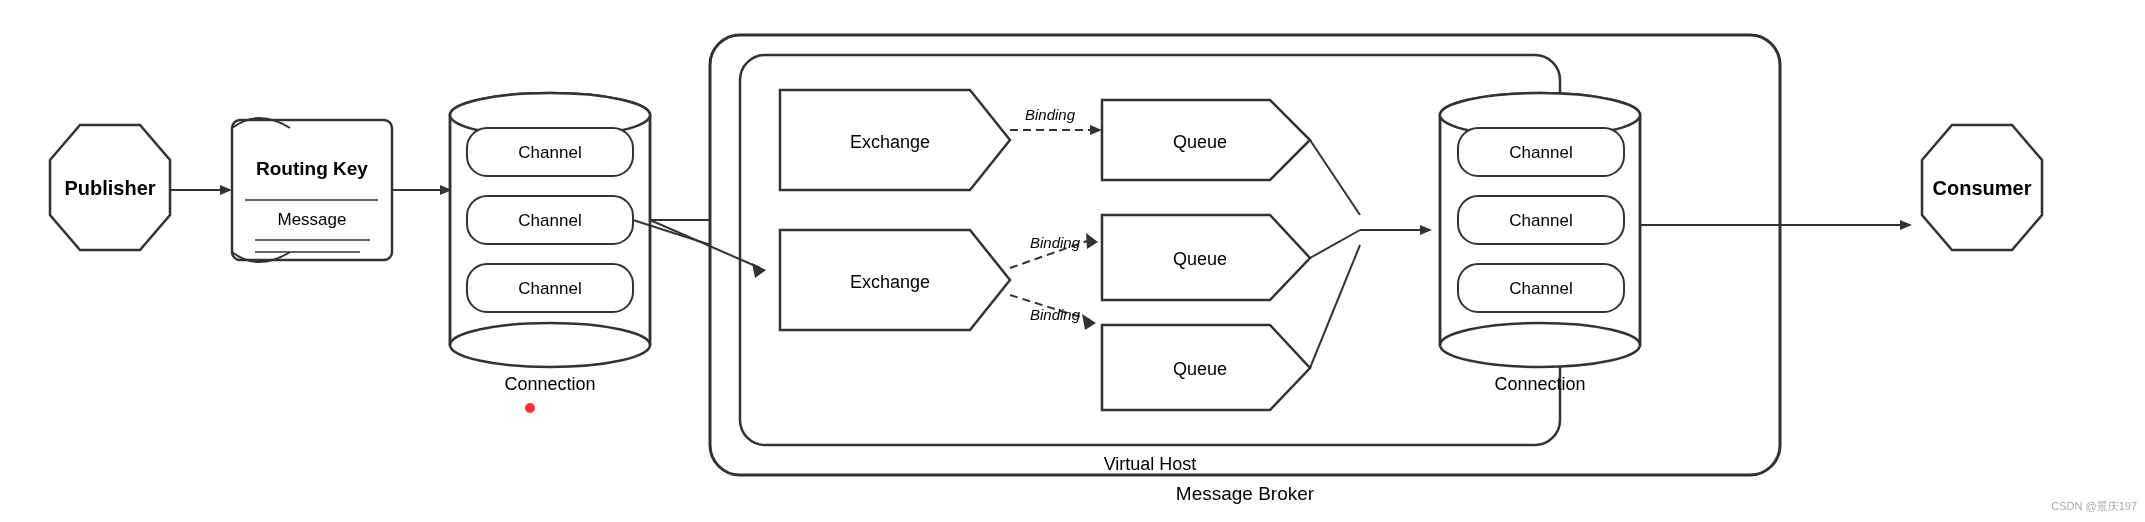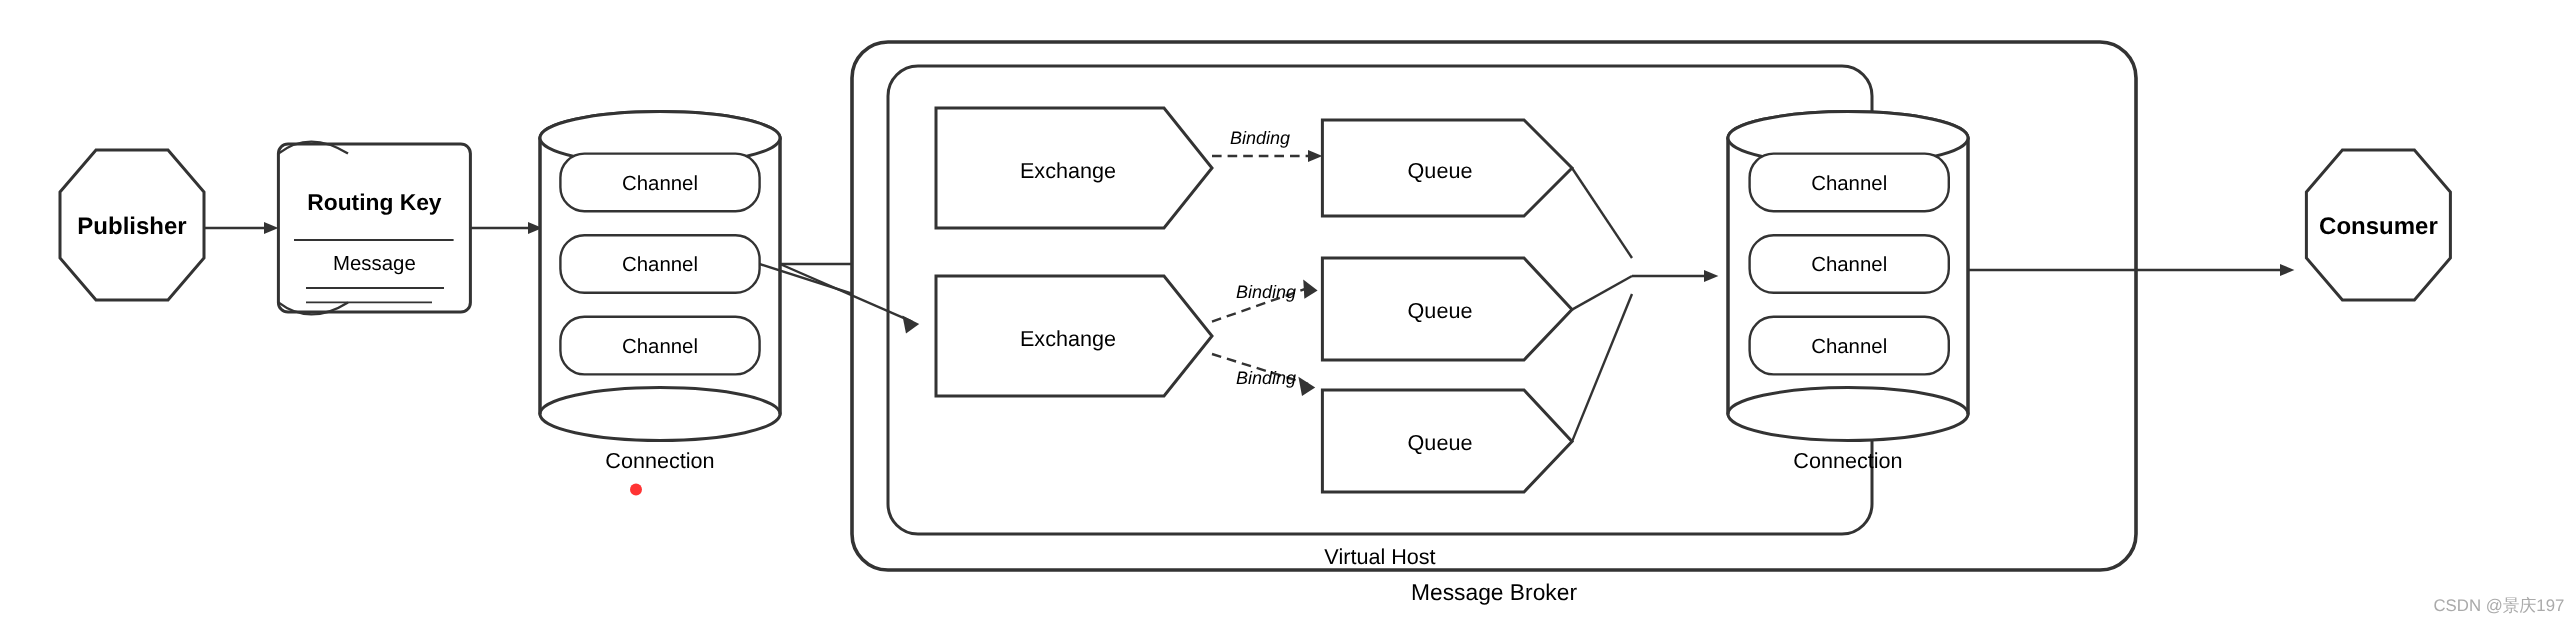--- a/index.html
+++ b/index.html
@@ -19,21 +19,21 @@
     svg {
       position: absolute;
       top: 0; left: 0;
       width: 2145px;
       height: 522px;
     }
     .watermark {
       position: absolute;
       bottom: 8px;
       right: 8px;
-      font-size: 14px;
+      font-size: 11px;
       color: #aaa;
     }
   </style>
 </head>
 <body>
 
 <div class="diagram-container">
   <svg id="main-svg" xmlns="http://www.w3.org/2000/svg">
 
     <polygon points="50,160 80,125 140,125 170,160 170,215 140,250 80,250 50,215" fill="white" stroke="#333" stroke-width="2.5"></polygon>

